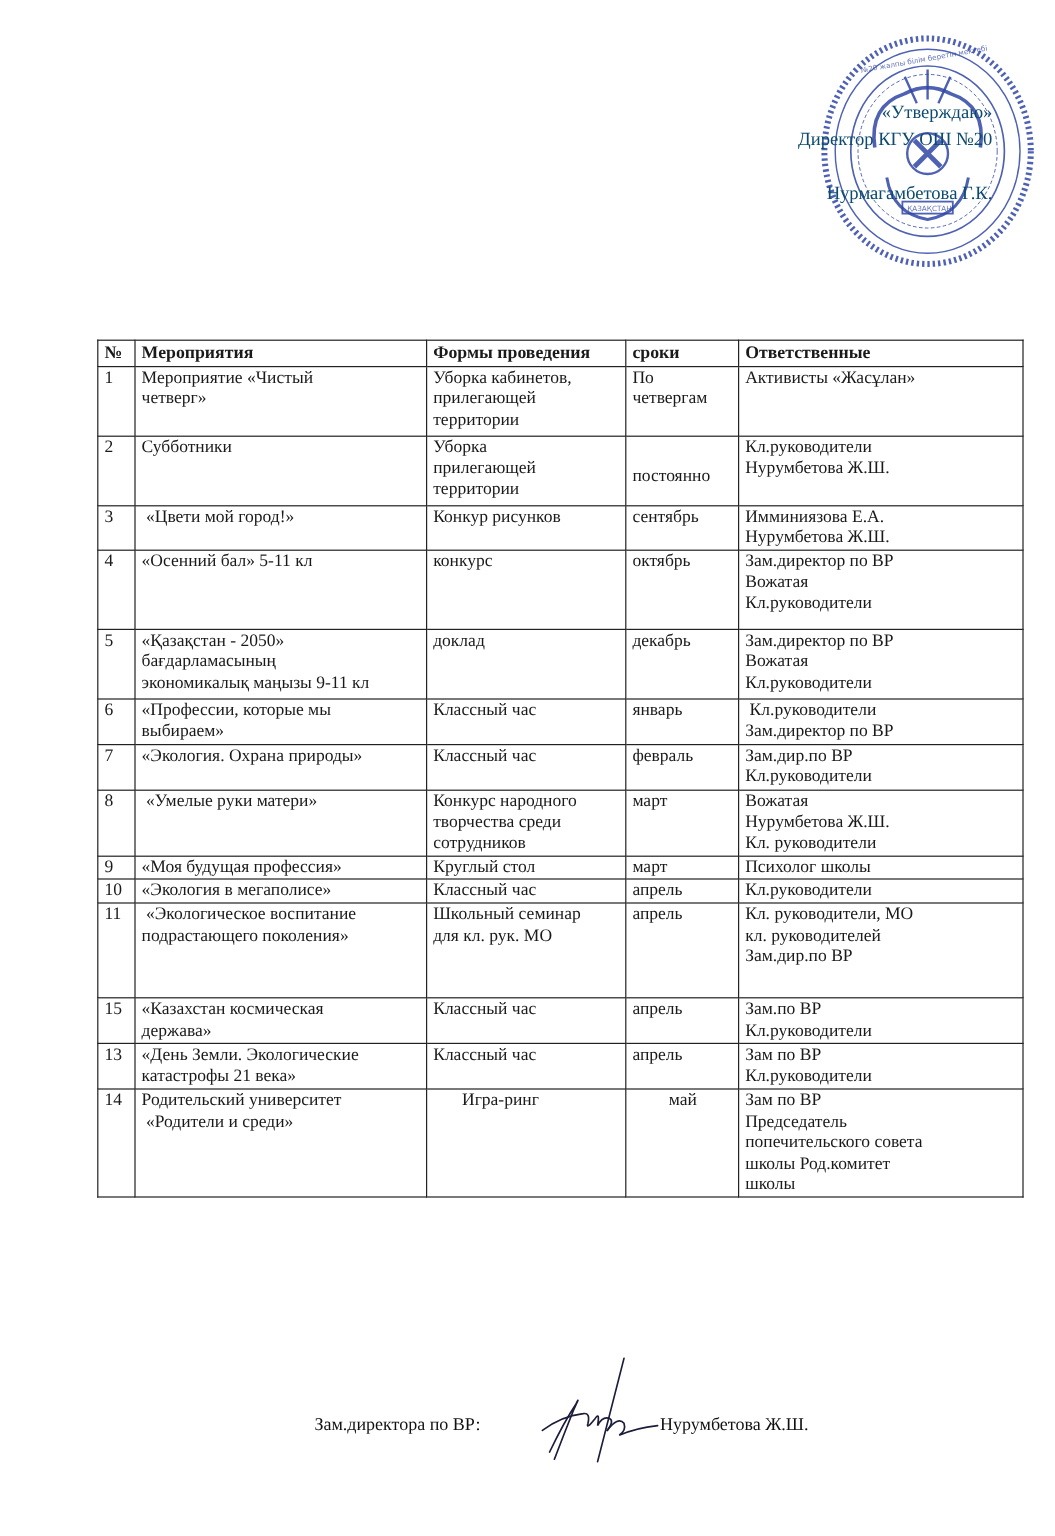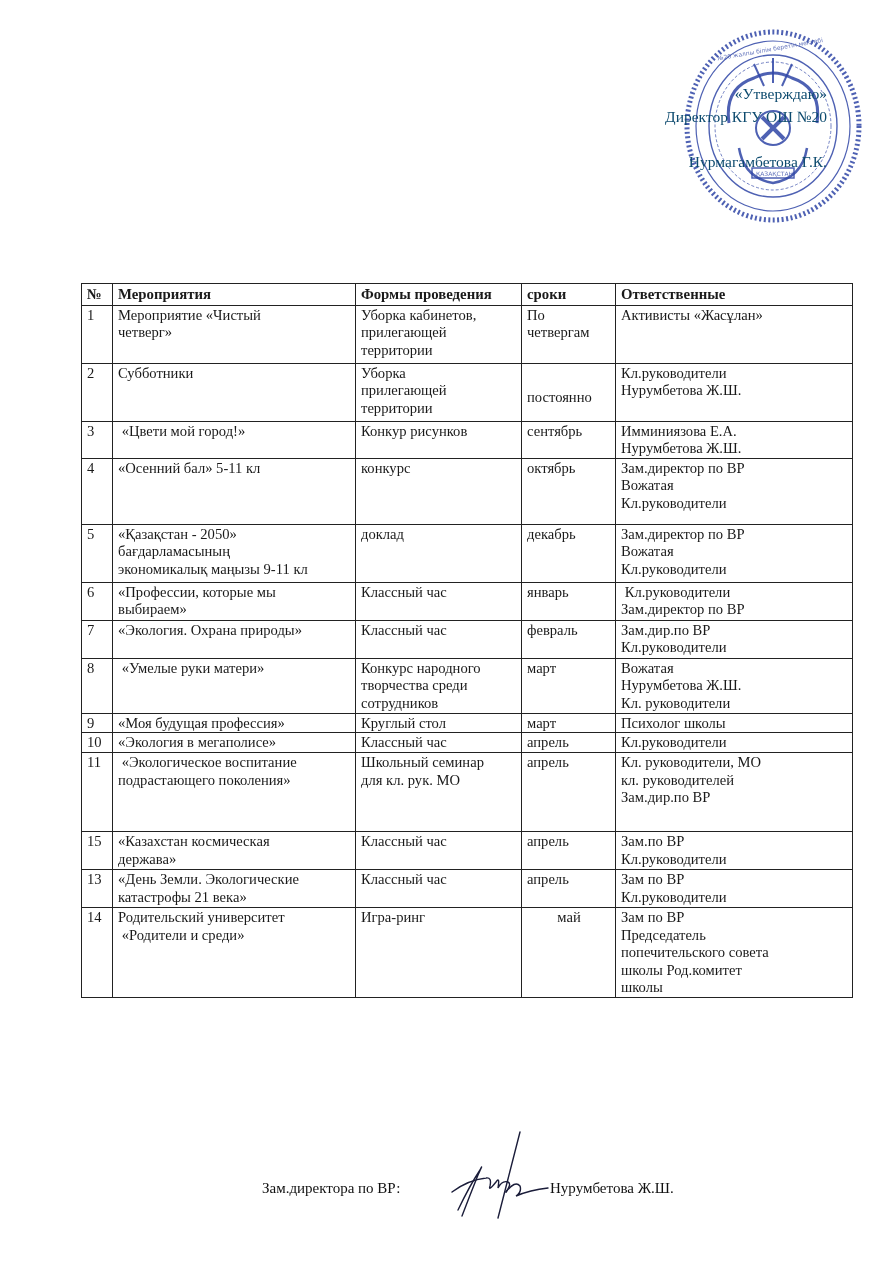--- a/index.html
+++ b/index.html
@@ -316,21 +316,21 @@
           <span class="cell-line" style="white-space: pre;">Кл.руководители</span>
         </td>
       </tr>
       <tr style="height: 88px;">
         <td>14</td>
         <td>
           <span class="cell-line" style="white-space: pre;">Родительский университет</span>
           <span class="cell-line" style="white-space: pre;"> «Родители и среди»</span>
         </td>
         <td>
-          <span class="cell-line" style="white-space: pre;">Игра-ринг</span>
+          <span class="cell-line" style="white-space: pre; margin-left: 24px;">Игра-ринг</span>
         </td>
         <td>
           <span class="cell-line" style="white-space: pre; text-align: center;">май</span>
         </td>
         <td>
           <span class="cell-line" style="white-space: pre;">Зам по ВР</span>
           <span class="cell-line" style="white-space: pre;">Председатель</span>
           <span class="cell-line" style="white-space: pre;">попечительского совета</span>
           <span class="cell-line" style="white-space: pre;">школы Род.комитет</span>
           <span class="cell-line" style="white-space: pre;">школы</span>

